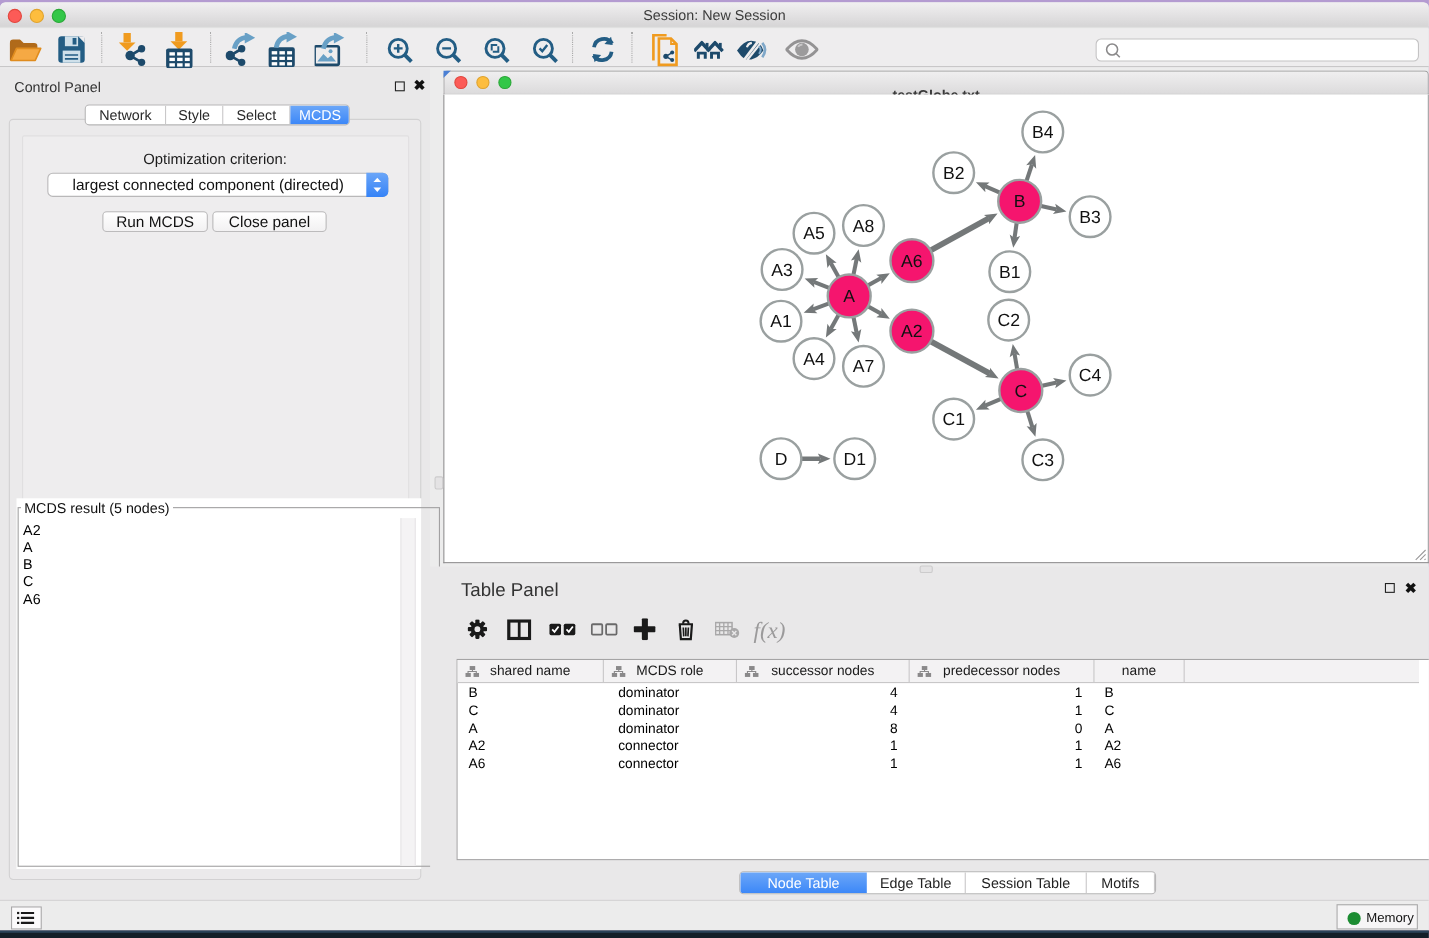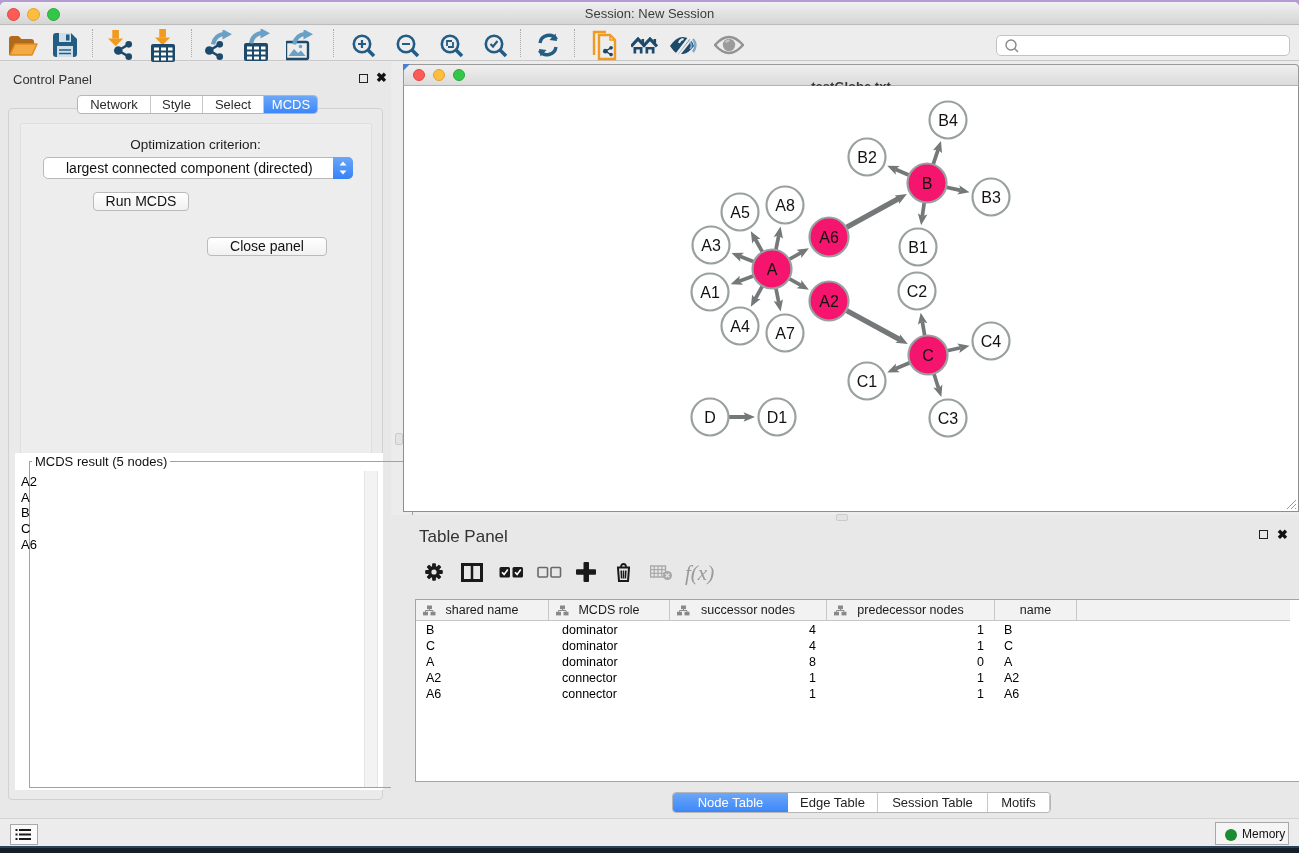--- a/index.html
+++ b/index.html
@@ -21,21 +21,21 @@
 #tabs{position:absolute;left:77px;top:33px;width:241px;height:19px;border:1px solid #b7b6b7;border-radius:4px;background:#fff;display:flex;overflow:hidden;}
 #tabs div{flex:none;text-align:center;font-size:13px;color:#2b2b2b;line-height:17px;border-right:1px solid #c9c8c9;}
 #tabs div.on{background:linear-gradient(#6ca7f8,#3c87f8);color:#fff;border-right:none;}
 #cpbox{position:absolute;left:8px;top:46px;width:375px;height:692px;border:1px solid #d2d1d2;border-radius:4px;background:#ebeaeb;}
 #cpinner{position:absolute;left:11px;top:14px;width:352px;height:666px;background:#eeedee;border:1px solid #e0dfe0;border-radius:2px;}
 #optlab{position:absolute;left:0;top:75px;width:100%;text-align:center;font-size:13.5px;color:#1c1c1c;}
 #combo{position:absolute;left:43px;top:95px;width:310px;height:22px;background:#fff;border:1px solid #b9b8b9;border-radius:5px;font-size:14px;color:#111;line-height:20px;padding-left:22px;}
 #combo .st{position:absolute;right:-1px;top:-1px;width:20px;height:22px;background:linear-gradient(#6ba6f8,#3583f7);border-radius:0 5px 5px 0;}
 .btn{position:absolute;top:130px;height:19px;background:linear-gradient(#ffffff,#f2f1f2);border:1px solid #bcbbbc;border-radius:4px;font-size:14px;color:#111;text-align:center;line-height:17px;}
 #resbox{position:absolute;left:15px;top:391px;width:368px;height:337px;background:#fff;}
-#resbox fieldset{position:absolute;left:14px;top:1px;width:384px;height:334px;border:1px solid #a2a1a2;}
+#resbox fieldset{position:absolute;left:1px;top:1px;width:384px;height:334px;border:1px solid #a2a1a2;}
 #resbox legend{font-size:13px;color:#111;padding:0 3px;margin-left:2px;}
 #resbox .items{position:absolute;left:6px;top:21px;font-size:13px;color:#000;line-height:15.7px;}
 #resbox .sb{position:absolute;right:5px;top:18px;width:14.5px;height:316px;background:#f4f3f4;border-left:1px solid #e6e5e6;border-right:1px solid #e6e5e6;}
 
 #gwin{position:absolute;left:403px;top:62px;width:896px;height:450px;}
 #gtitle{position:absolute;left:0;top:0;width:100%;height:22px;background:linear-gradient(#f0eff0,#dcdbdc);border:1px solid #9b9a9b;border-bottom:1px solid #b3b2b3;border-radius:4px 4px 0 0;}
 #gtitle .t{position:absolute;top:14px;width:100%;text-align:center;font-size:13px;font-weight:bold;color:#3a3a3a;}
 #gbody{position:absolute;left:0;top:22px;width:896px;height:426px;background:#fff;border:1px solid #8f8e8f;border-top:none;}
 #grip{position:absolute;right:1px;bottom:1px;width:12px;height:12px;}
 
@@ -250,21 +250,21 @@
   <div style="width:73px">Network</div>
   <div style="width:52px">Style</div>
   <div style="width:61px">Select</div>
   <div class="on" style="width:54px">MCDS</div>
  </div>
  <div id="combo">largest connected component (directed)<div class="st"><svg width="20" height="22">
             <path d="M10 4.5 L13.5 8.5 L6.5 8.5 Z" fill="#fff"></path>
             <path d="M10 17.5 L13.5 13.5 L6.5 13.5 Z" fill="#fff"></path>
           </svg></div></div>
  <div class="btn" style="left:93px;width:96px;">Run MCDS</div>
- <div class="btn" style="left:207px;width:120px;margin-top:45px;">Close panel</div>
+ <div class="btn" style="left:193px;width:104px;">Close panel</div>
  <div id="resbox">
   <fieldset>
           <legend>MCDS result (5 nodes)</legend>
         </fieldset>
   <div class="items">A2<br>A<br>B<br>C<br>A6</div>
   <div class="sb"></div>
  </div>
 </div>
 <div id="gwin">
  <div id="gtitle">

